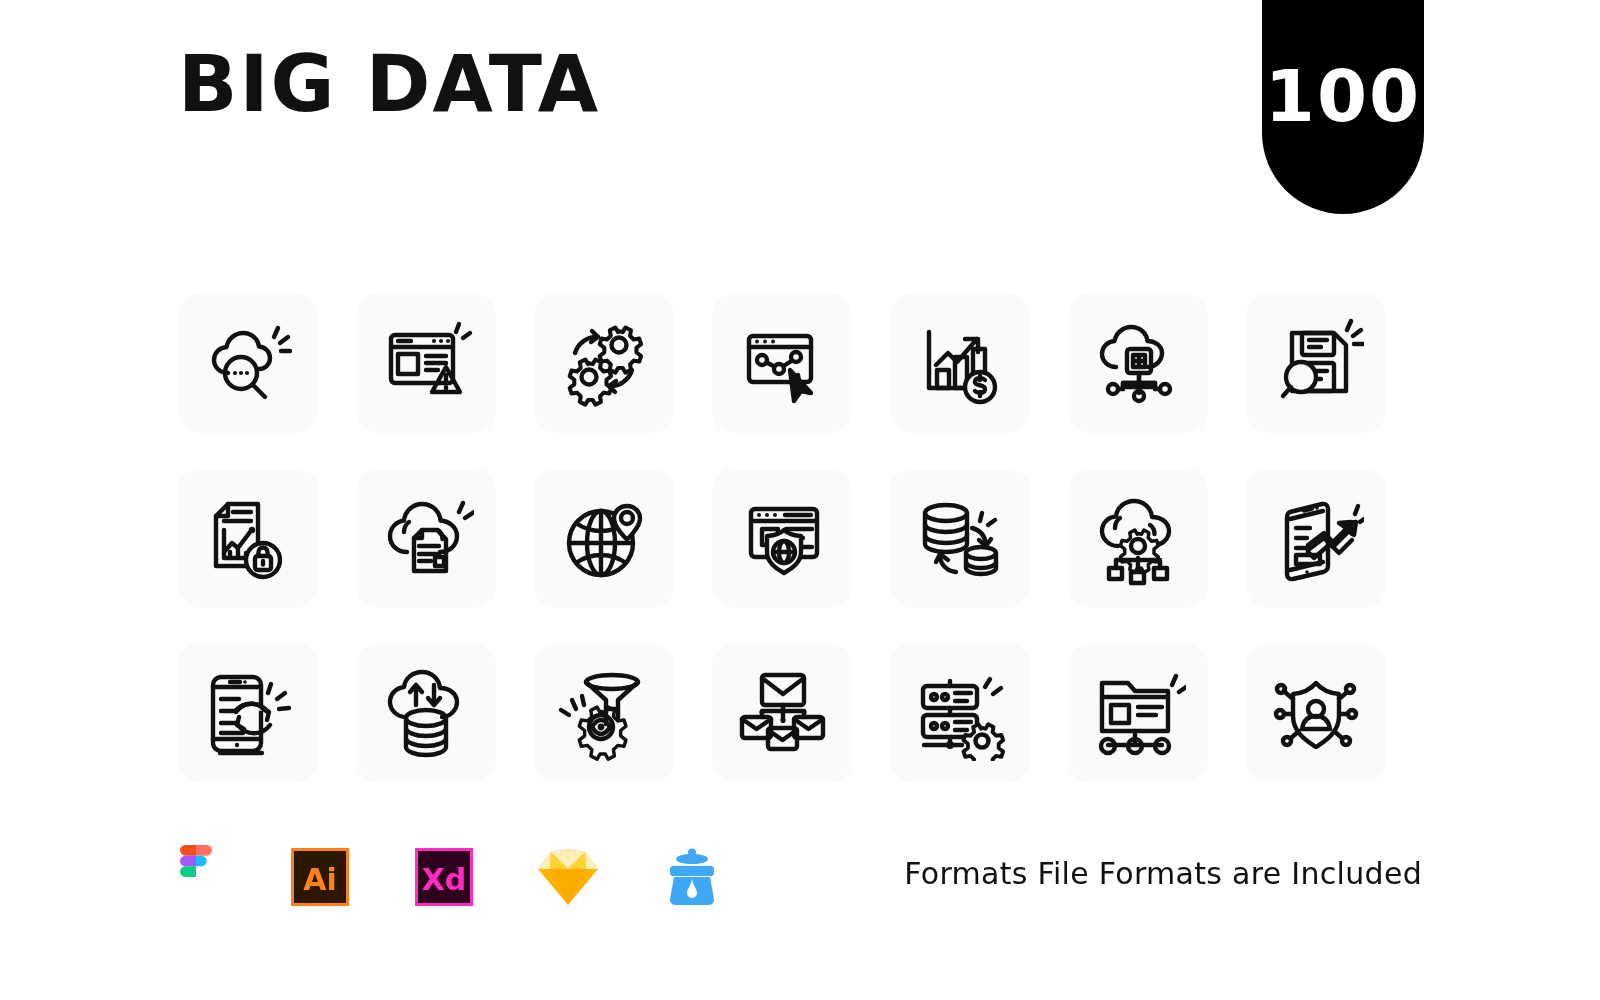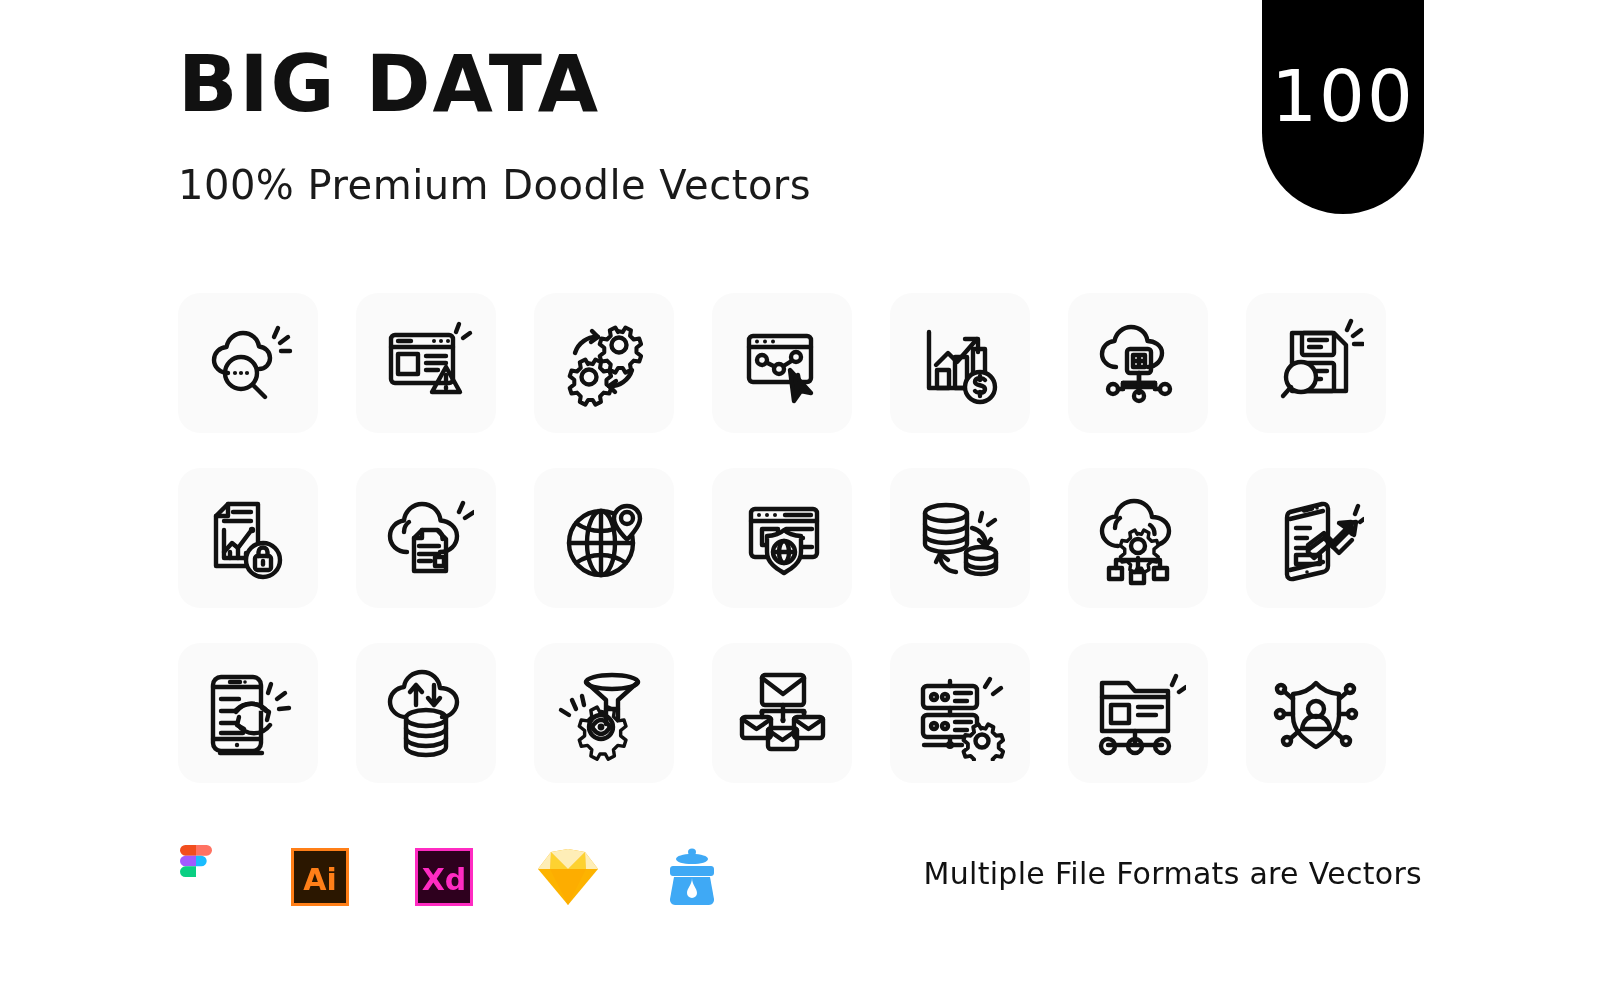--- a/index.html
+++ b/index.html
@@ -25,21 +25,21 @@
 
   
   .badge{
     position:absolute;left:1262px;top:-4px;width:162px;height:218px;
     background:#000000;
     border-radius:0 0 81px 81px;
     display:flex;align-items:center;justify-content:center;
     padding-bottom:18px;box-sizing:border-box;
   }
   .badge-text{
-    color:#ffffff;font-size:72px;font-weight:400;letter-spacing:2px;
+    color:#ffffff;font-size:72px;font-weight:700;letter-spacing:2px;
     font-family:"DejaVu Sans", sans-serif;line-height:1;
   }
 
   
   .grid{
     position:absolute;left:178px;top:293px;
     display:grid;
     grid-template-columns:repeat(7, 140px);
     grid-template-rows:repeat(3, 140px);
     column-gap:38px;row-gap:35px;
@@ -61,21 +61,20 @@
     font-size:30px;color:#111111;letter-spacing:0.3px;white-space:nowrap;
   }
 </style>
 </head>
 <body>
 
 <div class="page">
 
   <div class="header">
     <h1 class="title">BIG DATA</h1>
-    <div class="subtitle">100% Premium Doodle Vectors</div>
   </div>
 
   <div class="badge">
     <span class="badge-text">100</span>
   </div>
 
   <div class="grid">
 
     <div class="tile">
       <svg width="96" height="96" viewBox="0 0 96 96" fill="none" stroke="#111" stroke-width="4.4" stroke-linecap="round" stroke-linejoin="round">
@@ -457,16 +456,16 @@
           <ellipse cx="28" cy="5" rx="4" ry="3.5" fill="#3FA9F5"></ellipse>
           <path d="M12 12c0-3 7-5 16-5s16 2 16 5-7 5-16 5-16-2-16-5z" fill="#3FA9F5"></path>
           <path d="M9 19h38c1.7 0 3 1.3 3 3v4c0 1.7-1.3 3-3 3H9c-1.7 0-3-1.3-3-3v-4c0-1.7 1.3-3 3-3z" fill="#3FA9F5"></path>
           <path d="M10 30h36l4 22c.4 3-2 6-5 6H11c-3 0-5.4-3-5-6z" fill="#3FA9F5"></path>
           <path d="M28 31c0 7-5 10-5 15a5 5 0 0010 0c0-5-5-8-5-15z" fill="#ffffff"></path>
         </svg>
       </div>
 
     </div>
 
-    <div class="footer-note">Multiple File Formats are Vectors</div>
+    <div class="footer-note">Formats File Formats are Included</div>
   </div>
 
 </div>
 
 </body></html>

